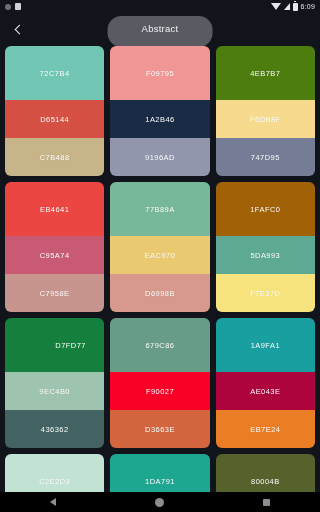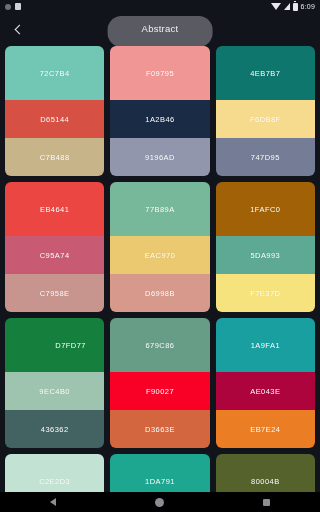--- a/index.html
+++ b/index.html
@@ -118,21 +118,21 @@
         <div class="swatch s0" style="background: rgb(114, 199, 180);">72C7B4</div>
         <div class="swatch s1" style="background: rgb(214, 81, 68);">D65144</div>
         <div class="swatch s2" style="background: rgb(199, 180, 136);">C7B488</div>
       </div>
       <div class="card">
         <div class="swatch s0" style="background: rgb(240, 151, 149); text-align: center;">F09795</div>
         <div class="swatch s1" style="background: rgb(26, 43, 70);">1A2B46</div>
         <div class="swatch s2" style="background: rgb(145, 150, 173);">9196AD</div>
       </div>
       <div class="card">
-        <div class="swatch s0" style="background: #0f766e;">4EB7B7</div>
+        <div class="swatch s0" style="background: #4d7c0f;">4EB7B7</div>
         <div class="swatch s1" style="background: rgb(246, 219, 143);">F6DB8F</div>
         <div class="swatch s2" style="background: rgb(116, 125, 149);">747D95</div>
       </div>
       <div class="card">
         <div class="swatch s0" style="background: rgb(235, 70, 65);">EB4641</div>
         <div class="swatch s1" style="background: rgb(201, 90, 116);">C95A74</div>
         <div class="swatch s2" style="background: rgb(199, 149, 142);">C7958E</div>
       </div>
       <div class="card">
         <div class="swatch s0" style="background: rgb(119, 184, 154);">77B89A</div>

